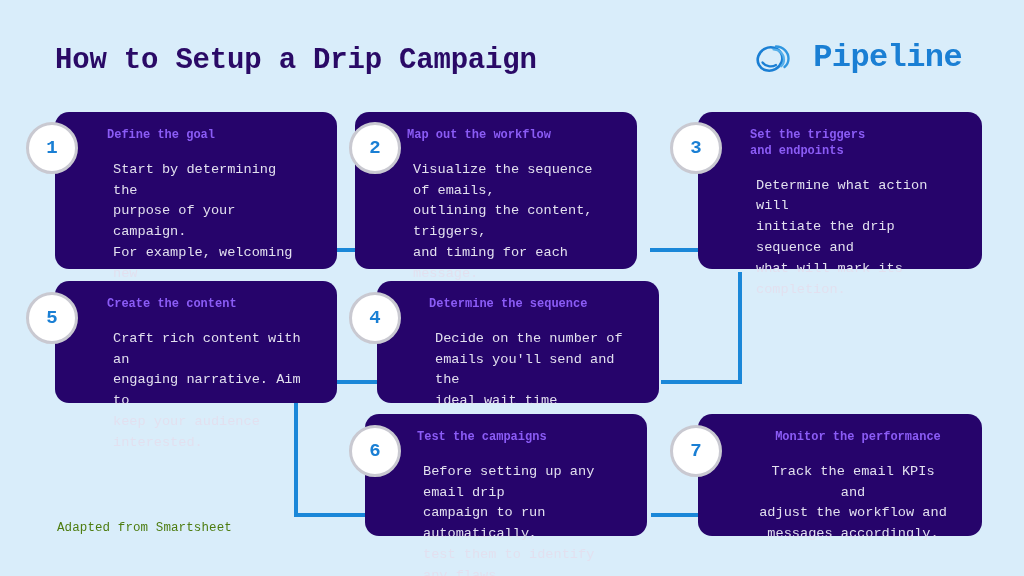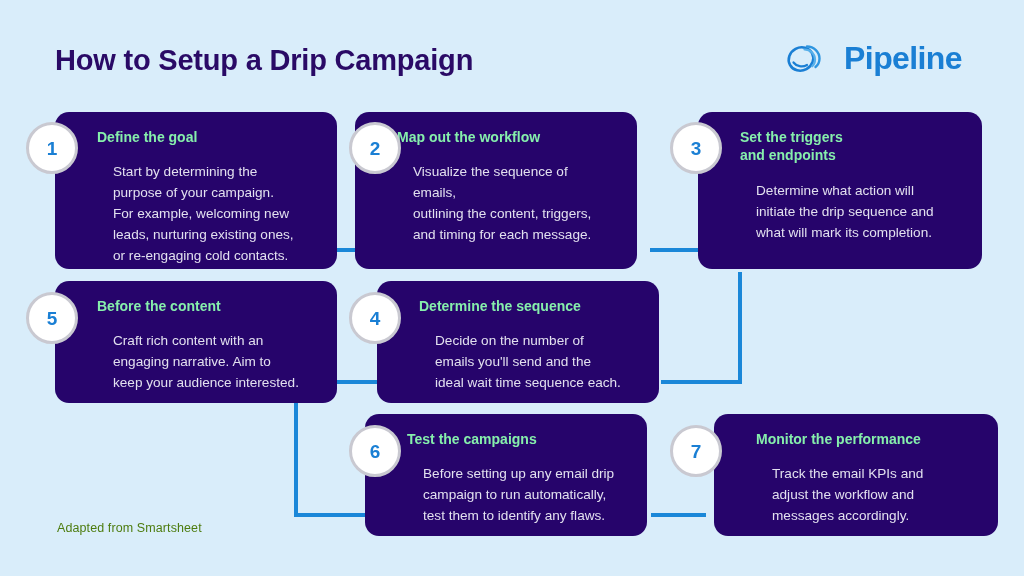--- a/index.html
+++ b/index.html
@@ -13,20 +13,21 @@
     background: #d9edfa;
     font-family: "Liberation Sans", sans-serif;
     -webkit-font-smoothing: antialiased;
   }
 
   #canvas {
     position: relative;
     width: 1024px;
     height: 496px;
     background: #d9edfa;
+    font-family: Liberation Mono, monospace;
   }
 
   
   #page-title {
     position: absolute;
     left: 55px;
     top: 44px;
     font-size: 29px;
     font-weight: bold;
     color: #2a0a66;
@@ -72,25 +73,25 @@
     border-radius: 14px;
     box-sizing: border-box;
   }
   .step-card .card-inner {
     position: absolute;
     left: 42px;
     right: 16px;
     top: 16px;
   }
   .step-title {
-    color: #86efac;
-    font-size: 14px;
+    color: #8b5cf6;
+    font-size: 12px;
     font-weight: bold;
     line-height: 1.32;
-    margin: 0 0 5px 0;
+    margin: 0 0 5px 10px;
     white-space: pre-line;
   }
   .step-body {
     color: #e2e0ef;
     font-size: 13.6px;
     line-height: 1.53;
     margin: 16px;
     white-space: pre-line;
   }
 
@@ -184,21 +185,21 @@
 and endpoints</div>
       <div class="step-body">Determine what action will
 initiate the drip sequence and
 what will mark its completion.</div>
     </div>
   </div>
   <div class="step-badge" style="left:670px; top:122px;">3</div>
 
   <div class="step-card" style="left:55px; top:281px; width:282px; height:122px;">
     <div class="card-inner">
-      <div class="step-title">Before the content</div>
+      <div class="step-title">Create the content</div>
       <div class="step-body">Craft rich content with an
 engaging narrative. Aim to
 keep your audience interested.</div>
     </div>
   </div>
   <div class="step-badge" style="left:26px; top:292px;">5</div>
 
   <div class="step-card" style="left:377px; top:281px; width:282px; height:122px;">
     <div class="card-inner">
       <div class="step-title">Determine the sequence</div>
@@ -212,21 +213,21 @@
   <div class="step-card" style="left:365px; top:414px; width:282px; height:122px;">
     <div class="card-inner">
       <div class="step-title">Test the campaigns</div>
       <div class="step-body">Before setting up any email drip
 campaign to run automatically,
 test them to identify any flaws.</div>
     </div>
   </div>
   <div class="step-badge" style="left:349px; top:425px;">6</div>
 
-  <div class="step-card" style="left:714px; top:414px; width:284px; height:122px;">
+  <div class="step-card" style="left:698px; top:414px; width:284px; height:122px;text-align:center;">
     <div class="card-inner">
       <div class="step-title">Monitor the performance</div>
       <div class="step-body">Track the email KPIs and
 adjust the workflow and
 messages accordingly.</div>
     </div>
   </div>
   <div class="step-badge" style="left:670px; top:425px;">7</div>
 
   <div id="footer-credit">Adapted from Smartsheet</div>

